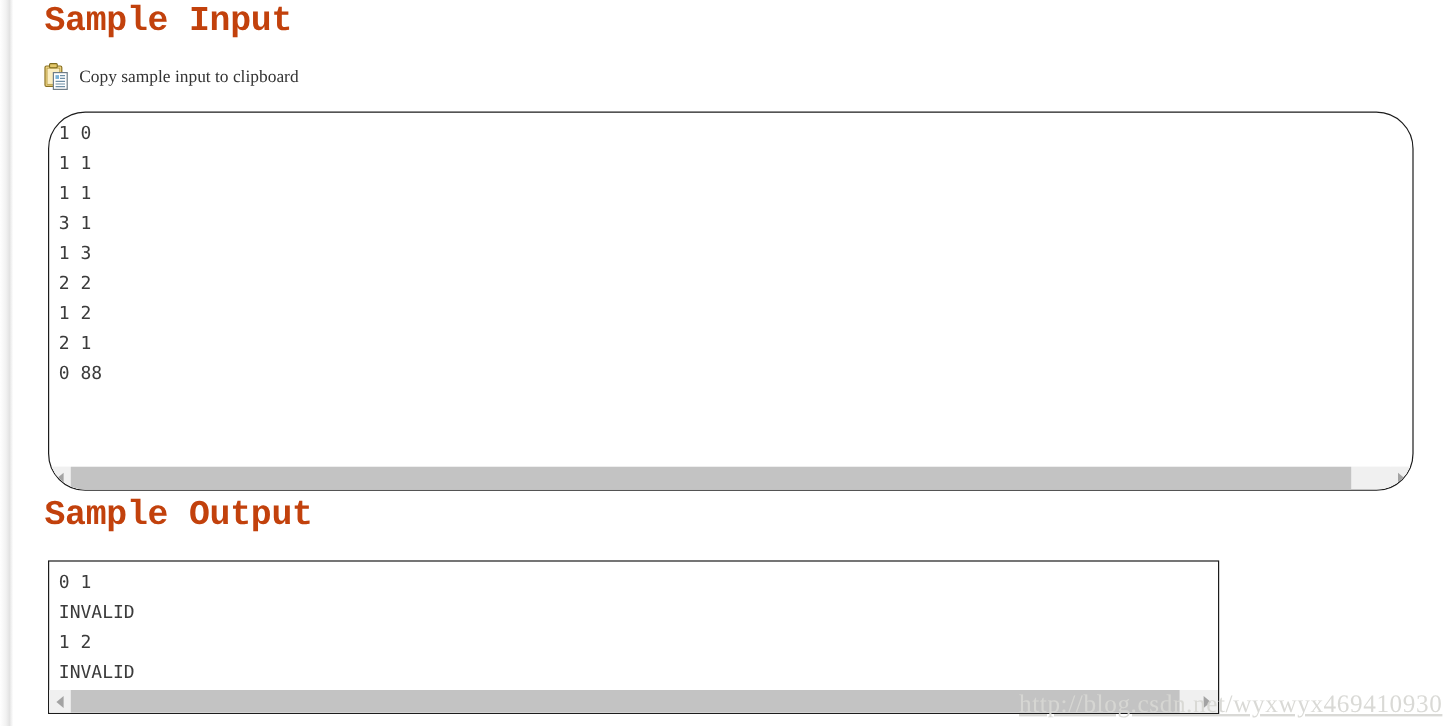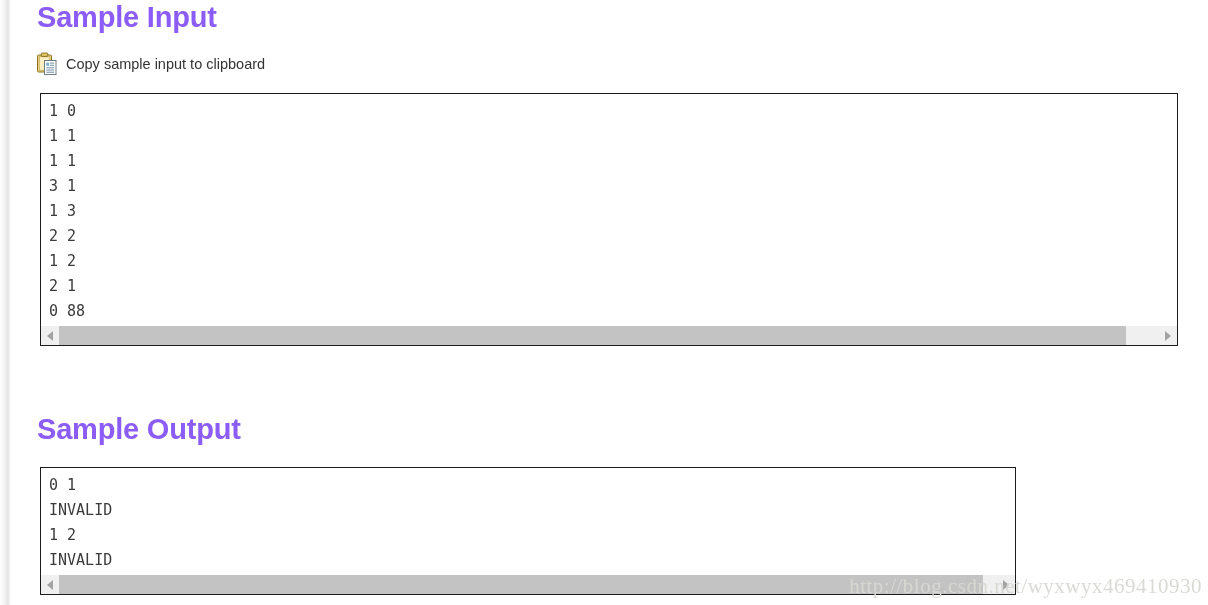--- a/index.html
+++ b/index.html
@@ -32,25 +32,25 @@
     top: 0;
     width: 1208px;
     height: 605px;
     z-index: 2;
   }
 
   h2.section-title {
     position: absolute;
     margin: 0;
     padding: 0;
-    font-family: Liberation Sans, sans-serif;
+    font-family: Liberation Mono, monospace;
     font-weight: bold;
     font-size: 29px;
     line-height: 29px;
-    color: #8b5cf6;
+    color: #c2410c;
     letter-spacing: -0.2px;
     white-space: nowrap;
   }
   #title-input  { left: 37px; top: 3px; }
   #title-output { left: 37px; top: 399px; margin-top: 16px; }
 
   .copy-row {
     position: absolute;
     left: 36px;
     top: 52px;
@@ -60,35 +60,35 @@
     cursor: pointer;
   }
   .clip-icon {
     width: 22px;
     height: 24px;
     position: relative;
     flex: 0 0 auto;
     margin-right: 8px;
   }
   .copy-label {
-    font-family: Liberation Sans, sans-serif;
+    font-family: Liberation Serif, serif;
     font-size: 14.5px;
     color: #333333;
     white-space: nowrap;
   }
 
   
   .code-box {
     position: absolute;
     box-sizing: border-box;
     border: 1px solid #1c1c1c;
     background: #ffffff;
     overflow: hidden;
   }
-  #box-input  { left: 40px; top: 93px;  width: 1138px; height: 253px; }
+  #box-input  { left: 40px; top: 93px;  width: 1138px; height: 316px; border-radius: 31px; }
   #box-output { left: 40px; top: 467px; width: 976px; height: 128px; }
 
   .code-text {
     position: absolute;
     left: 8px;
     top: 5px;
     right: 2px;
     margin: 0;
     padding: 0;
     font-family: "DejaVu Sans Mono", monospace;
@@ -149,20 +149,21 @@
     right: 6px;
     bottom: 6px;
     font-family: "Liberation Serif", serif;
     font-size: 21px;
     letter-spacing: 0.5px;
     color: #d8d8d4;
     white-space: nowrap;
     z-index: 6;
     pointer-events: none;
     opacity: 0.95;
+    text-decoration: underline;
   }
 </style>
 </head>
 <body>
 
 <div class="page-shadow-left"></div>
 
 <div class="content">
 
   <h2 class="section-title" id="title-input">Sample Input</h2>

